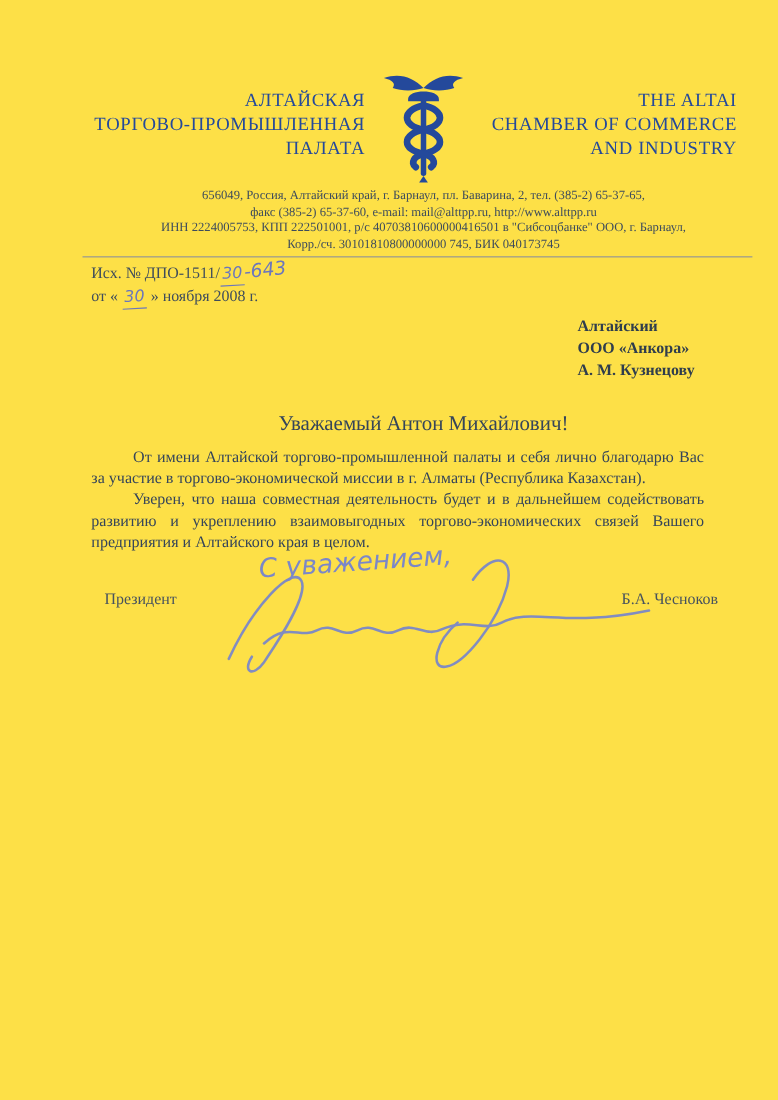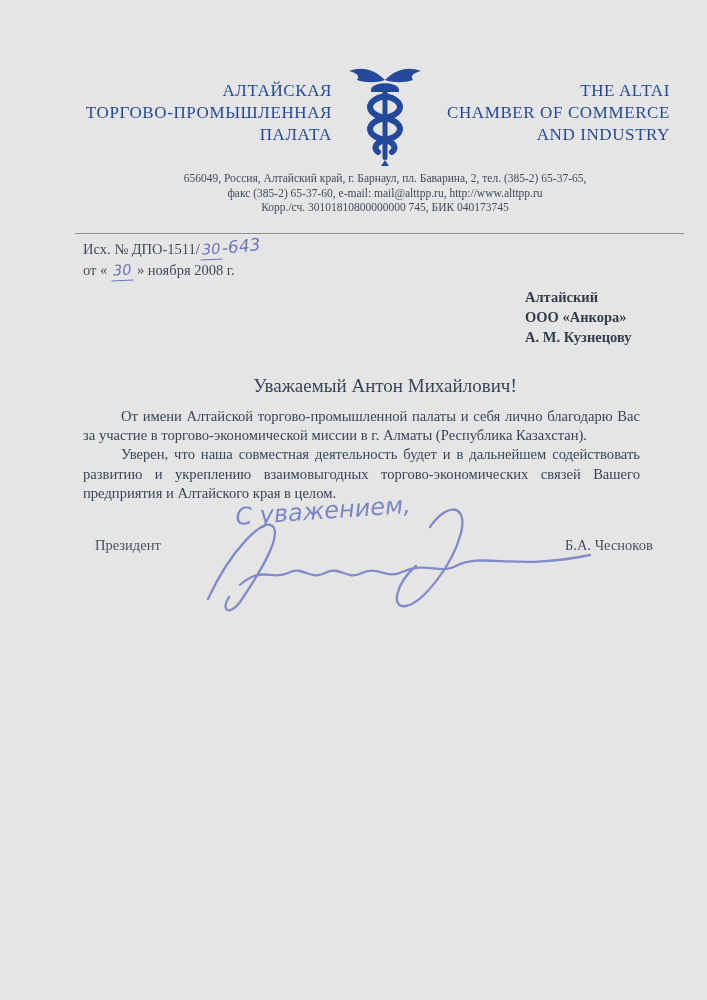--- a/index.html
+++ b/index.html
@@ -3,21 +3,21 @@
 <meta charset="utf-8">
 <style>
   :root{
     --blue:#24499b;
     --ink:#6b76bd;
     --sig:#7b87c8;
     --text:#3e4c5c;
   }
   html,body{margin:0;padding:0;background:#ffffff;}
   .page{
-    position:relative;width:707px;height:1000px;background:#e5e5e5;
+    position:relative;width:707px;height:1000px;background:#fde047;
     font-family:"Liberation Serif", serif;color:var(--text);overflow:hidden;
   }
   
   .org-ru{
     position:absolute;top:80px;left:58px;width:274px;text-align:right;
     color:var(--blue);font-size:17px;line-height:22px;letter-spacing:.6px;
   }
   .org-en{
     position:absolute;top:80px;left:430px;width:240px;text-align:right;
     color:var(--blue);font-size:17px;line-height:22px;letter-spacing:.6px;
@@ -86,20 +86,21 @@
 
   <div class="org-en">
     <div>THE ALTAI</div>
     <div>CHAMBER OF COMMERCE</div>
     <div>AND INDUSTRY</div>
   </div>
 
   <div class="contact">
     <div>656049, Россия, Алтайский край, г. Барнаул, пл. Баварина, 2, тел. (385-2) 65-37-65,</div>
     <div>факс (385-2) 65-37-60, e-mail: mail@alttpp.ru, http://www.alttpp.ru</div>
+    <div>ИНН 2224005753, КПП 222501001, р/с 40703810600000416501 в "Сибсоцбанке" ООО, г. Барнаул,</div>
     <div>Корр./сч. 30101810800000000 745, БИК 040173745</div>
   </div>
 
   <div class="rule"></div>
 
   <div class="ref">
     <div>
       <span>Исх. № ДПО-1511/</span><span class="hw hw-underline">30</span><span class="hw hw-big">-643</span>
     </div>
     <div>

